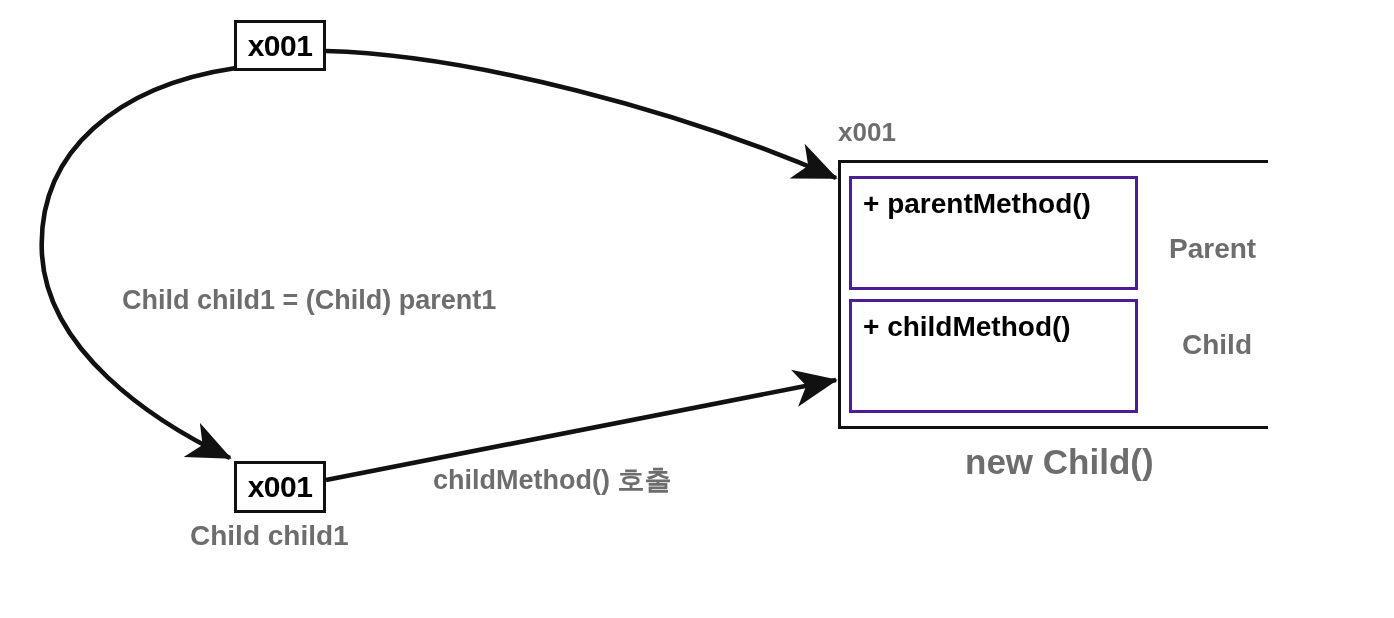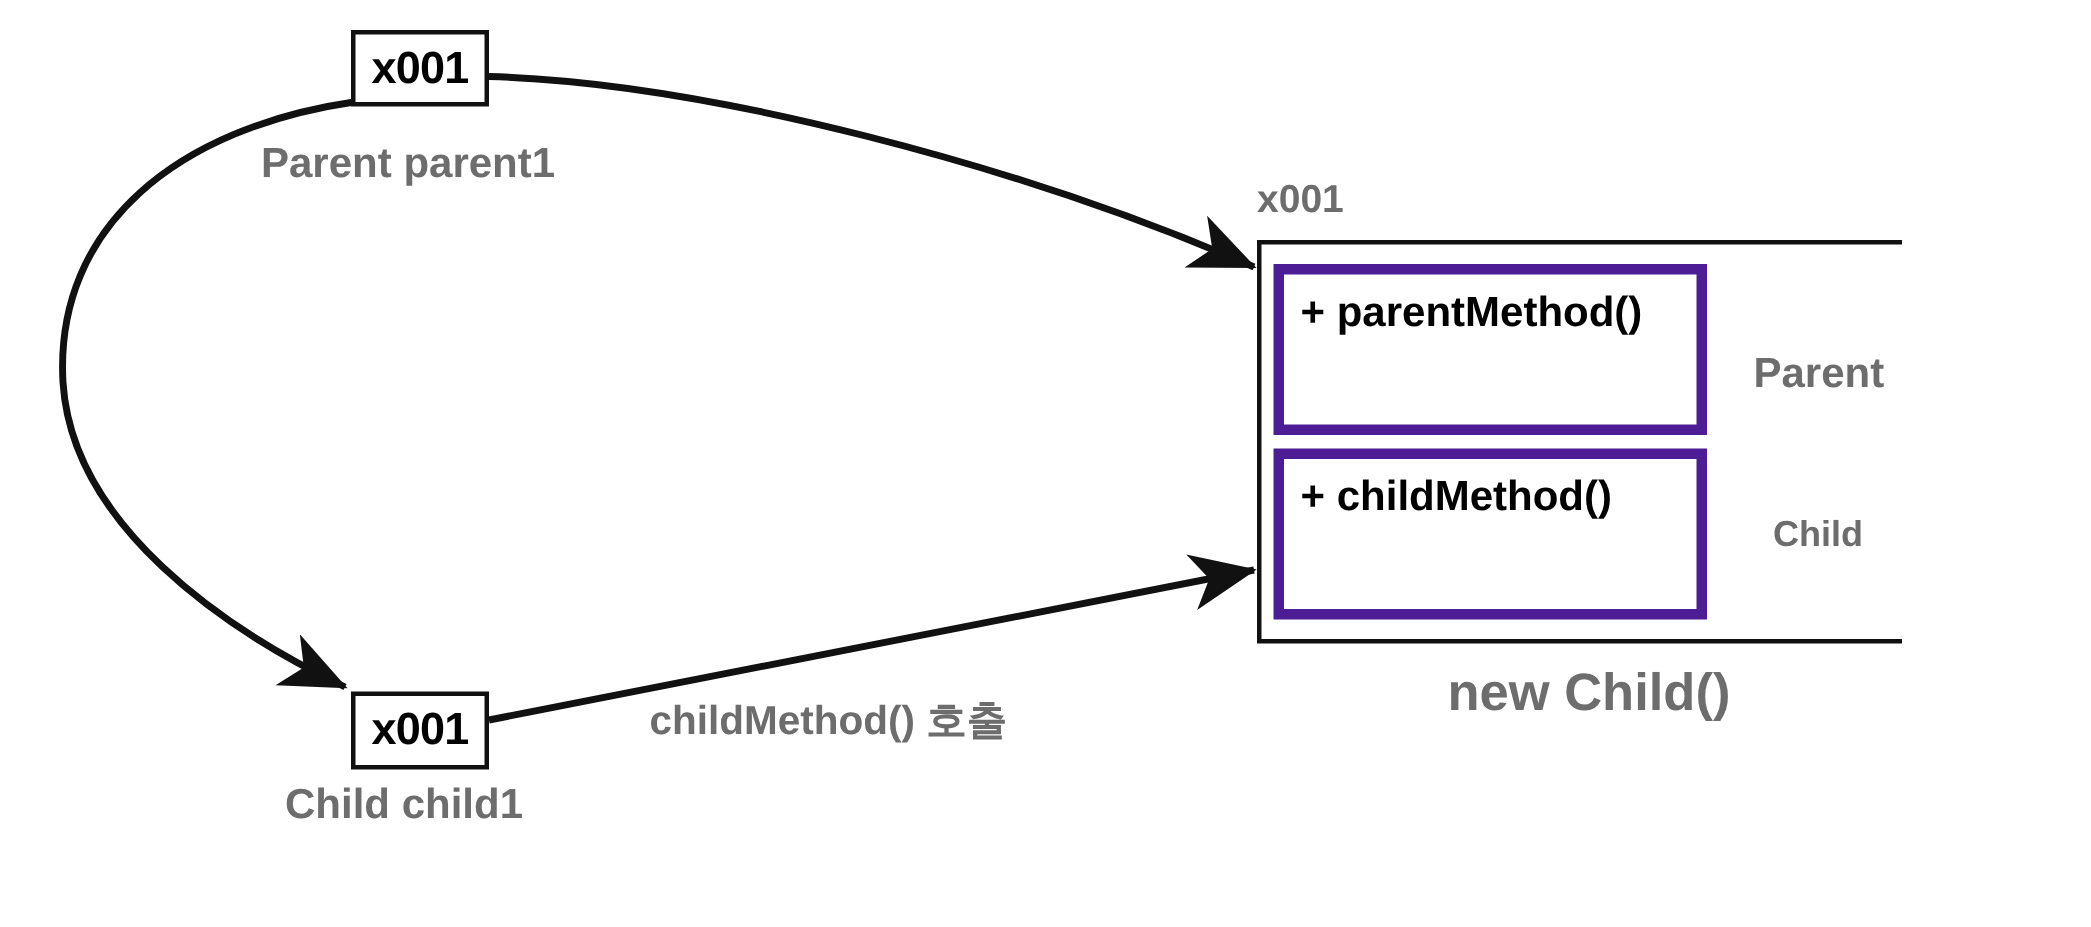--- a/index.html
+++ b/index.html
@@ -95,38 +95,38 @@
     font-size: 35px;
   }
   #label-parent-class {
     left: 1169px;
     top: 222px;
     font-size: 28px;
     margin-top: 10px;
   }
   #label-child-class {
     left: 1182px;
-    top: 343px;
-    font-size: 24px;
+    top: 328px;
+    font-size: 28px;
   }
   
   #object-outer {
     position: absolute;
     box-sizing: border-box;
     left: 838px;
     top: 160px;
     width: 463px;
     height: 269px;
     border: 3px solid #111111;
     background: #ffffff;
   }
   .method-box {
     position: absolute;
     box-sizing: border-box;
-    border: 7px solid #4c1d95;
+    border: 3px solid #4c1d95;
     background: #ffffff;
     left: 849px;
     width: 289px;
     height: 114px;
   }
   #method-parent { top: 176px; }
   #method-child  { top: 299px; }
   .method-label {
     position: absolute;
     left: 11px;
@@ -152,28 +152,28 @@
     <path d="M 326,51 C 470,55 680,110 836,178" fill="none" stroke="#111111" stroke-width="4.6" marker-end="url(#arrowhead)"></path>
 
     <path d="M 236,68 C 120,85 36,150 42,255 C 48,350 150,420 230,458" fill="none" stroke="#111111" stroke-width="4.6" marker-end="url(#arrowhead)"></path>
 
     <path d="M 326,480 L 836,380" fill="none" stroke="#111111" stroke-width="4.6" marker-end="url(#arrowhead)"></path>
   </svg>
 
   <div class="addr-box" id="addr-parent">
     <span>x001</span>
   </div>
-  <div class="gray-label" id="label-parent-var">Parent parent1</div>
 
   <div class="addr-box" id="addr-child">
     <span>x001</span>
   </div>
   <div class="gray-label" id="label-child-var">Child child1</div>
 
   <div class="gray-label" id="label-downcast">
+    <span class="l2">Child child1 = (Child) parent1</span>
   </div>
 
   <div class="gray-label" id="label-call">childMethod() 호출</div>
 
   <div class="gray-label" id="label-obj-addr">x001</div>
 
   <div id="object-outer"></div>
 
   <div class="method-box" id="method-parent">
     <span class="method-label">+ parentMethod()</span>

